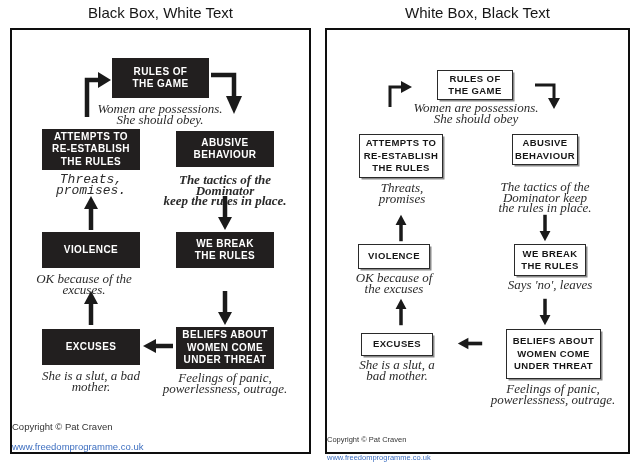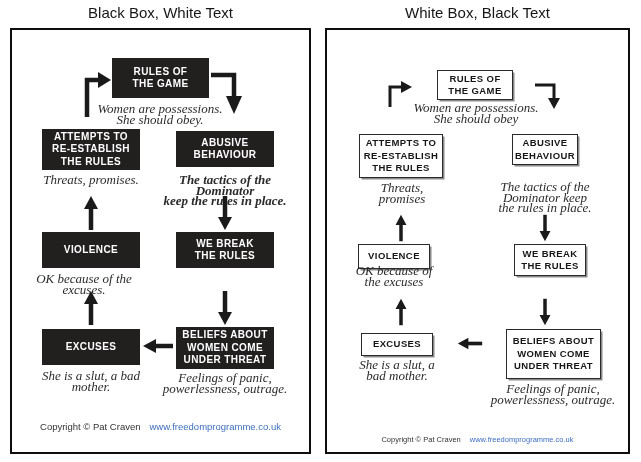--- a/index.html
+++ b/index.html
@@ -10,21 +10,21 @@
   .panel-left{left:10px;width:301px;}
   .panel-right{left:325px;width:305px;}
   .node{position:absolute;display:flex;align-items:center;justify-content:center;text-align:center;
         font-weight:bold;white-space:pre-line;letter-spacing:.4px;box-sizing:border-box;}
   .node-black{background:#221f1f;color:#ffffff;font-size:10px;line-height:12.5px;}
   .node-white{background:#ffffff;color:#161616;border:1px solid #2a2a2a;
               box-shadow:2px 2px 0 -0.5px #8a8a8a;font-size:9.5px;line-height:12.5px;}
   .caption{position:absolute;width:130px;text-align:center;white-space:pre-line;
            font-family:"Liberation Serif",serif;font-style:italic;font-size:13px;line-height:10.5px;color:#2b2b2b;}
   .arrow{position:absolute;}
-  .copyright{position:absolute;left:0;width:100%;display:flex;justify-content:center;gap:9px;align-items:flex-start;}
+  .copyright{position:absolute;left:0;width:100%;display:flex;justify-content:center;gap:9px;align-items:flex-start;flex-direction:column;}
   .copyright .ctext{color:#333;}
   .copyright .clink{color:#3e6fc0;cursor:pointer;}
   .copy-left{top:391px;font-size:9.5px;}
   .copy-right{top:405px;font-size:7.5px;}
 </style>
 </head>
 <body>
 
 <div class="stage">
 
@@ -43,21 +43,21 @@
       <polygon points="16,5 16,21 29,13" fill="#1a1a1a"></polygon>
     </svg>
     <svg class="arrow" style="left:199px;top:38px;" width="32" height="48" viewBox="0 0 32 48">
       <path d="M0 7 L23 7 L23 28" fill="none" stroke="#1a1a1a" stroke-width="4.5"></path>
       <polygon points="15,28 31,28 23,46" fill="#1a1a1a"></polygon>
     </svg>
 
     <div class="node node-black" style="left:30px;top:99px;width:98px;height:41px;">ATTEMPTS TO
 RE-ESTABLISH
 THE RULES</div>
-    <div class="caption" style="left:14px;top:145px;">Threats, promises.</div>
+    <div class="caption" style="left:14px;top:145px;font-family:Liberation Mono, monospace;">Threats, promises.</div>
 
     <div class="node node-black" style="left:164px;top:101px;width:98px;height:36px;">ABUSIVE
 BEHAVIOUR</div>
     <div class="caption" style="left:148px;top:145px;font-weight:bold;">The tactics of the Dominator
 keep the rules in place.</div>
 
     <svg class="arrow" style="left:70px;top:166px;" width="18" height="34" viewBox="0 0 18 34">
       <line x1="9" y1="34" x2="9" y2="11" stroke="#1a1a1a" stroke-width="4.5"></line>
       <polygon points="9,0 2,13 16,13" fill="#1a1a1a"></polygon>
     </svg>
@@ -132,25 +132,26 @@
     <svg class="arrow" style="left:67px;top:184px;" width="14" height="28" viewBox="0 0 18 34">
       <line x1="9" y1="34" x2="9" y2="11" stroke="#1a1a1a" stroke-width="4.5"></line>
       <polygon points="9,0 2,13 16,13" fill="#1a1a1a"></polygon>
     </svg>
     <svg class="arrow" style="left:211px;top:184px;" width="14" height="28" viewBox="0 0 18 34">
       <line x1="9" y1="0" x2="9" y2="23" stroke="#1a1a1a" stroke-width="4.5"></line>
       <polygon points="9,34 2,21 16,21" fill="#1a1a1a"></polygon>
     </svg>
 
     <div class="node node-white" style="left:31px;top:214px;width:72px;height:25px;">VIOLENCE</div>
-    <div class="caption" style="left:2px;top:236px;">OK because of
+    <div class="caption" style="left:2px;top:243px;">OK because of
 the excuses</div>
 
     <div class="node node-white" style="left:187px;top:214px;width:72px;height:32px;">WE BREAK
 THE RULES</div>
+    <div class="caption" style="left:158px;top:250px;">Says 'no', leaves</div>
 
     <svg class="arrow" style="left:67px;top:268px;" width="14" height="28" viewBox="0 0 18 34">
       <line x1="9" y1="34" x2="9" y2="11" stroke="#1a1a1a" stroke-width="4.5"></line>
       <polygon points="9,0 2,13 16,13" fill="#1a1a1a"></polygon>
     </svg>
     <svg class="arrow" style="left:211px;top:268px;" width="14" height="28" viewBox="0 0 18 34">
       <line x1="9" y1="0" x2="9" y2="23" stroke="#1a1a1a" stroke-width="4.5"></line>
       <polygon points="9,34 2,21 16,21" fill="#1a1a1a"></polygon>
     </svg>
 

